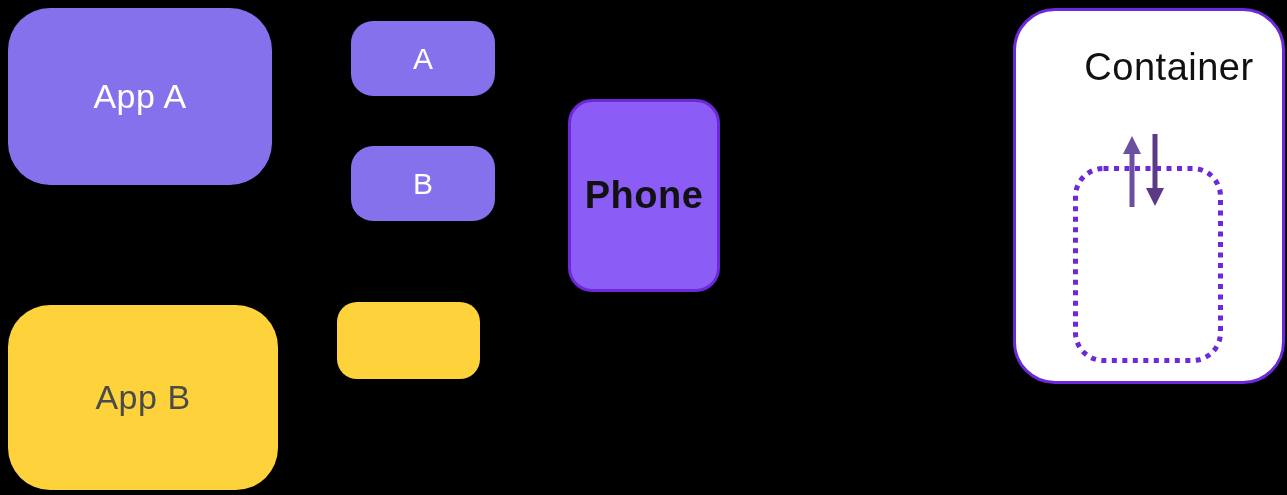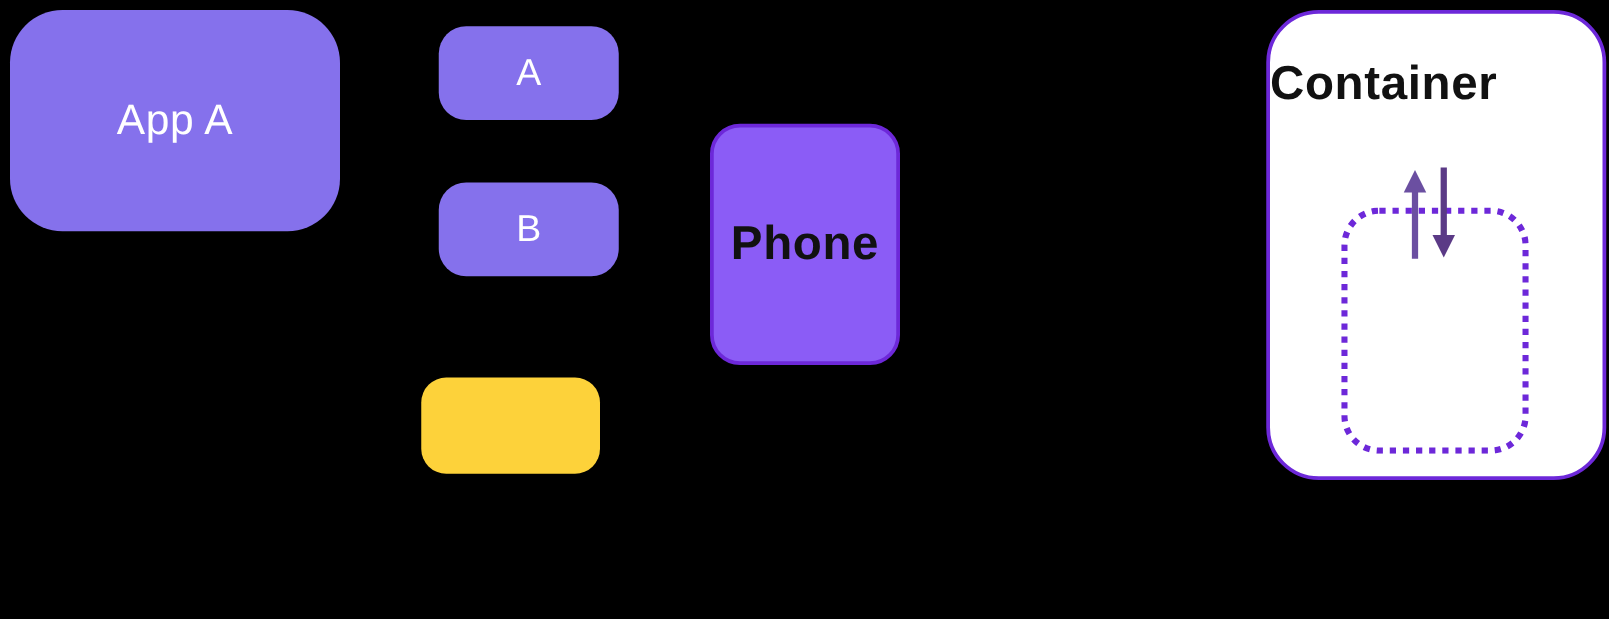--- a/index.html
+++ b/index.html
@@ -74,23 +74,25 @@
   .container-node{
     position:absolute;
     left:1013px;top:8px;width:272px;height:376px;
     box-sizing:border-box;
     background:#ffffff;
     border:3px solid var(--violet-border,#6D28D9);
     border-radius:42px;
   }
   .container-title{
     margin-top:36px;
+    text-align:center;
     color:var(--text-dark,#111);
-    font-size:38px;font-weight:700;letter-spacing:0.5px;
+    font-size:38px;font-weight:400;letter-spacing:0.5px;
     line-height:1.1;
+    margin-left:40px;
   }
   .dotted-svg{
     position:absolute;
     left:57px;top:155px;width:150px;height:197px;
   }
   .dotted-rect{
     fill:none;
     stroke:var(--violet-border,#6D28D9);
     stroke-width:5;
     stroke-dasharray:5 5.5;
@@ -106,20 +108,23 @@
 </style>
 </head>
 <body>
 
 <div class="stage">
 
   <div class="box app-a">
     <span class="app-label">App A</span>
   </div>
 
+  <div class="box app-b">
+    <span class="app-label">App B</span>
+  </div>
 
   <div class="box mini mini-a">
     <span class="mini-label">A</span>
   </div>
 
   <div class="box mini mini-b">
     <span class="mini-label">B</span>
   </div>
 
   <div class="box mini-yellow">

